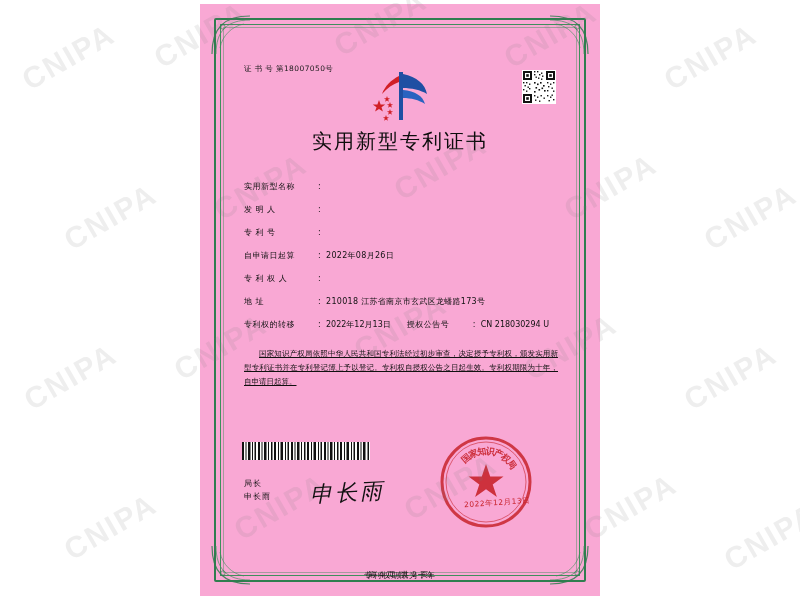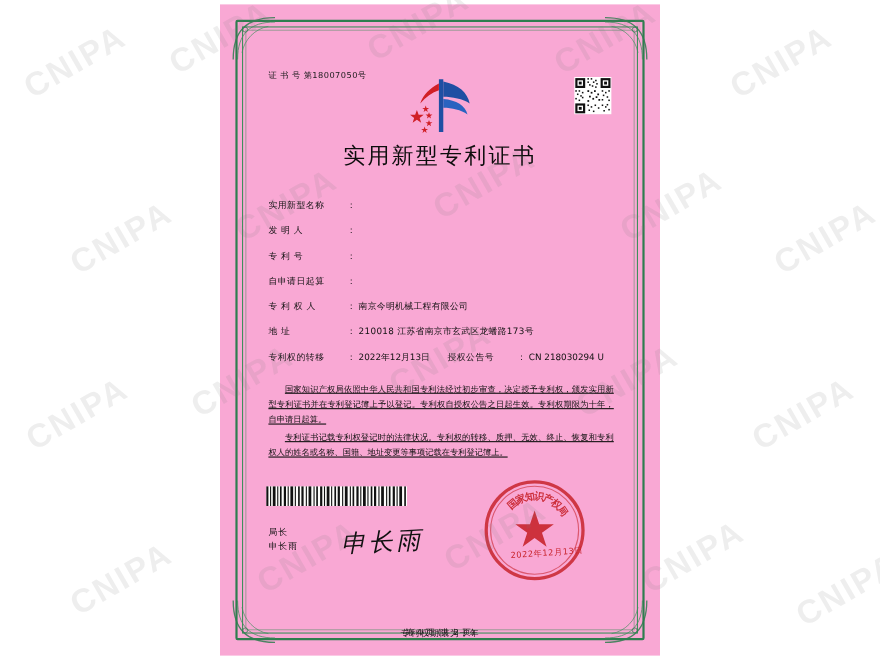--- a/index.html
+++ b/index.html
@@ -419,25 +419,25 @@
           <span class="field-label">发 明 人</span>
           <span class="field-colon">:</span>
         </div>
         <div class="field-row">
           <span class="field-label">专 利 号</span>
           <span class="field-colon">:</span>
         </div>
         <div class="field-row">
           <span class="field-label">自申请日起算</span>
           <span class="field-colon">:</span>
+          <span class="field-value">2022年08月26日</span>
         </div>
         <div class="field-row">
           <span class="field-label">专 利 权 人</span>
           <span class="field-colon">:</span>
-          <span class="field-value">南京今明机械工程有限公司</span>
         </div>
         <div class="field-row">
           <span class="field-label">地 址</span>
           <span class="field-colon">:</span>
           <span class="field-value">210018 江苏省南京市玄武区龙蟠路173号</span>
         </div>
 
         <div class="field-row-2col">
           <span class="field-label">专利权的转移</span>
           <span class="field-colon">:</span>
@@ -445,21 +445,20 @@
           <span class="col-b">
             <span class="field-label">授权公告号</span>
             <span class="field-colon">:</span>
             <span>CN 218030294 U</span>
           </span>
         </div>
       </div>
 
       <div class="paragraphs">
         <p>国家知识产权局依照中华人民共和国专利法经过初步审查，决定授予专利权，颁发实用新型专利证书并在专利登记簿上予以登记。专利权自授权公告之日起生效。专利权期限为十年，自申请日起算。</p>
-        <p>专利证书记载专利权登记时的法律状况。专利权的转移、质押、无效、终止、恢复和专利权人的姓名或名称、国籍、地址变更等事项记载在专利登记簿上。</p>
       </div>
 
       <div class="barcode">
         <svg width="128" height="18" viewBox="0 0 128 18" preserveAspectRatio="none">
           <rect width="128" height="18" fill="#fdfdfb"></rect>
           <g fill="#111">
             <rect x="0" y="0" width="2" height="18"></rect>
               <rect x="3.5" y="0" width="1" height="18"></rect>
             <rect x="6" y="0" width="2.5" height="18"></rect>
               <rect x="10" y="0" width="1" height="18"></rect>

